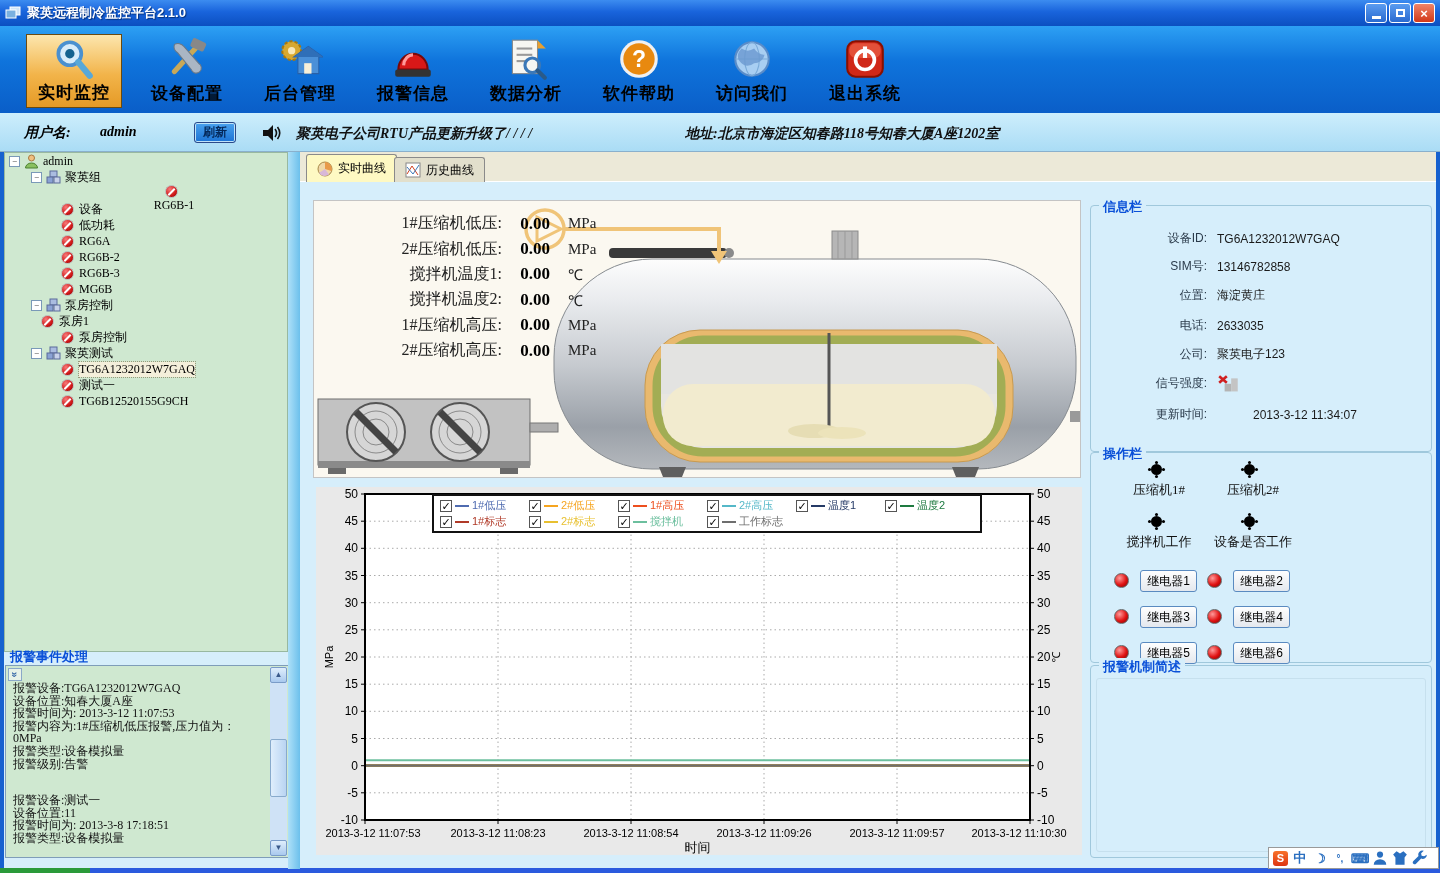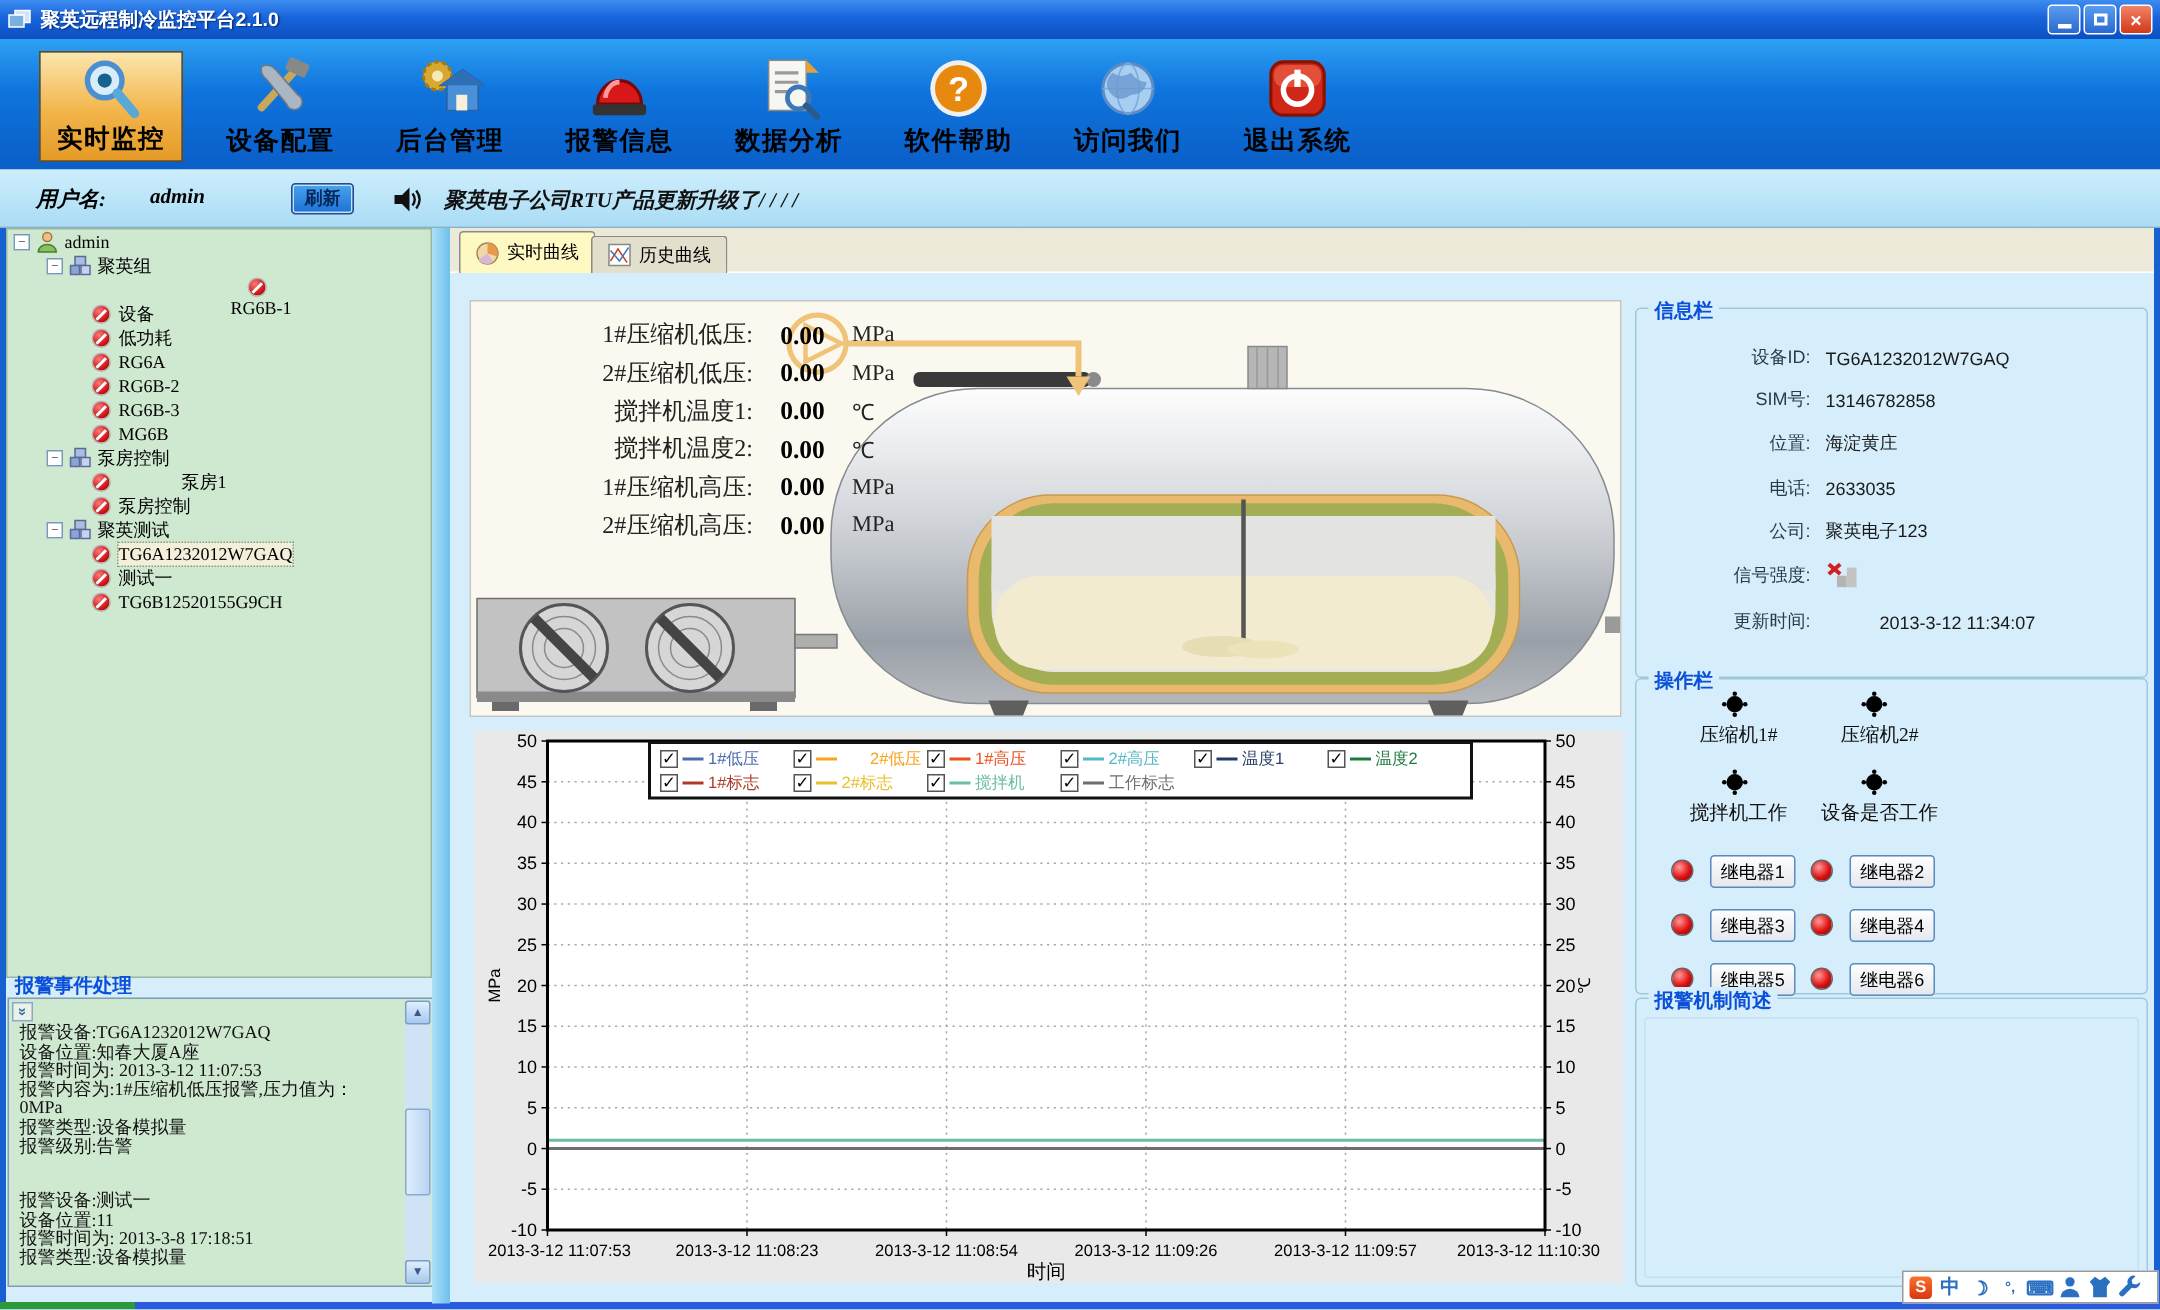--- a/index.html
+++ b/index.html
@@ -197,20 +197,21 @@
 
 <div id="userbar">
   <span class="lbl">用户名:</span>
   <span class="uname">admin</span>
   <div id="refresh-btn">刷新</div>
   <svg id="speaker" viewBox="0 0 22 22">
     <polygon points="3,8 8,8 13,3 13,19 8,14 3,14" fill="#111"></polygon>
     <path d="M15 7 q3 4 0 8 M17.5 5 q4.5 6 0 12" stroke="#111" stroke-width="1.6" fill="none"></path>
   </svg>
   <span class="marq" style="left:296px">聚英电子公司RTU产品更新升级了/ / / /</span>
+  <span class="marq" style="left:685px">地址:北京市海淀区知春路118号知春大厦A座1202室</span>
 </div>
 
 <div class="win-edge" style="left:0"></div>
 <div class="win-edge" style="left:1436px"></div>
 <div id="taskbar"></div>
 
 <div id="treepanel">
     <div class="trow" style="padding-left: 4px;">
       <span class="expand">−</span>
       <span class="ticon"><svg viewBox="0 0 15 15">
@@ -272,21 +273,21 @@
     </div>
     <div class="trow" style="padding-left: 26px;">
       <span class="expand">−</span>
       <span class="ticon"><svg viewBox="0 0 15 15">
           <rect x="4" y="1" width="7" height="6" fill="#aabce0" stroke="#5a6a9a"></rect>
           <rect x="1" y="7" width="6" height="6" fill="#8aa2d4" stroke="#5a6a9a"></rect>
           <rect x="8" y="7" width="6" height="6" fill="#c8d2ea" stroke="#5a6a9a"></rect>
         </svg></span>
       <span class="tlabel">泵房控制</span>
     </div>
-    <div class="trow" style="padding-left: 56px; gap: 42px;">
+    <div class="trow" style="padding-left: 36px;">
       <span class="noicon">
         <i></i>
       </span>
       <span class="tlabel">泵房1</span>
     </div>
     <div class="trow" style="padding-left: 56px;">
       <span class="noicon">
         <i></i>
       </span>
       <span class="tlabel">泵房控制</span>
@@ -559,21 +560,21 @@
   <div id="legend">
       <div class="lrow">
         <span class="litem">
           <span class="lcheck">✓</span>
           <span class="ldash" style="background: rgb(79, 107, 176);"></span>
           <span class="lname" style="color: rgb(79, 107, 176);">1#低压</span>
         </span>
         <span class="litem">
           <span class="lcheck">✓</span>
           <span class="ldash" style="background: rgb(246, 165, 31);"></span>
-          <span class="lname" style="color: rgb(246, 165, 31); margin-left: 19px;">2#低压</span>
+          <span class="lname" style="color: rgb(246, 165, 31);">2#低压</span>
         </span>
         <span class="litem">
           <span class="lcheck">✓</span>
           <span class="ldash" style="background: rgb(237, 79, 30);"></span>
           <span class="lname" style="color: rgb(237, 79, 30);">1#高压</span>
         </span>
         <span class="litem">
           <span class="lcheck">✓</span>
           <span class="ldash" style="background: rgb(85, 184, 200);"></span>
           <span class="lname" style="color: rgb(85, 184, 200);">2#高压</span>

